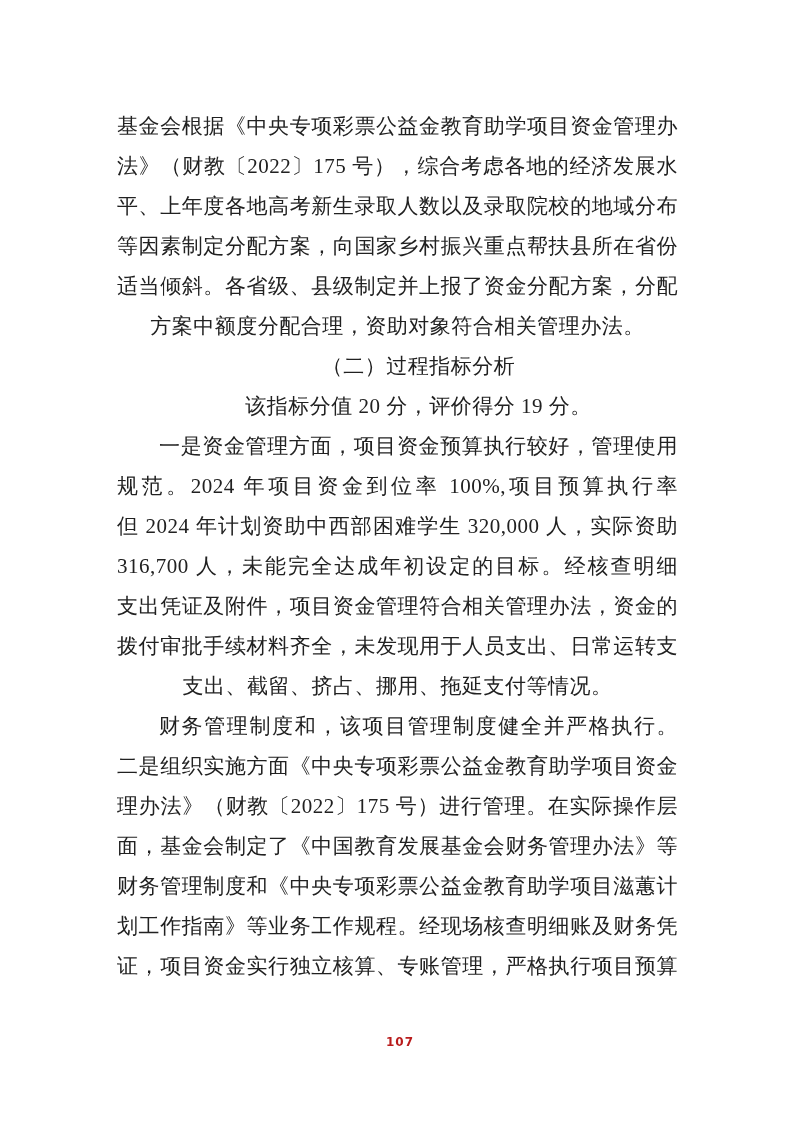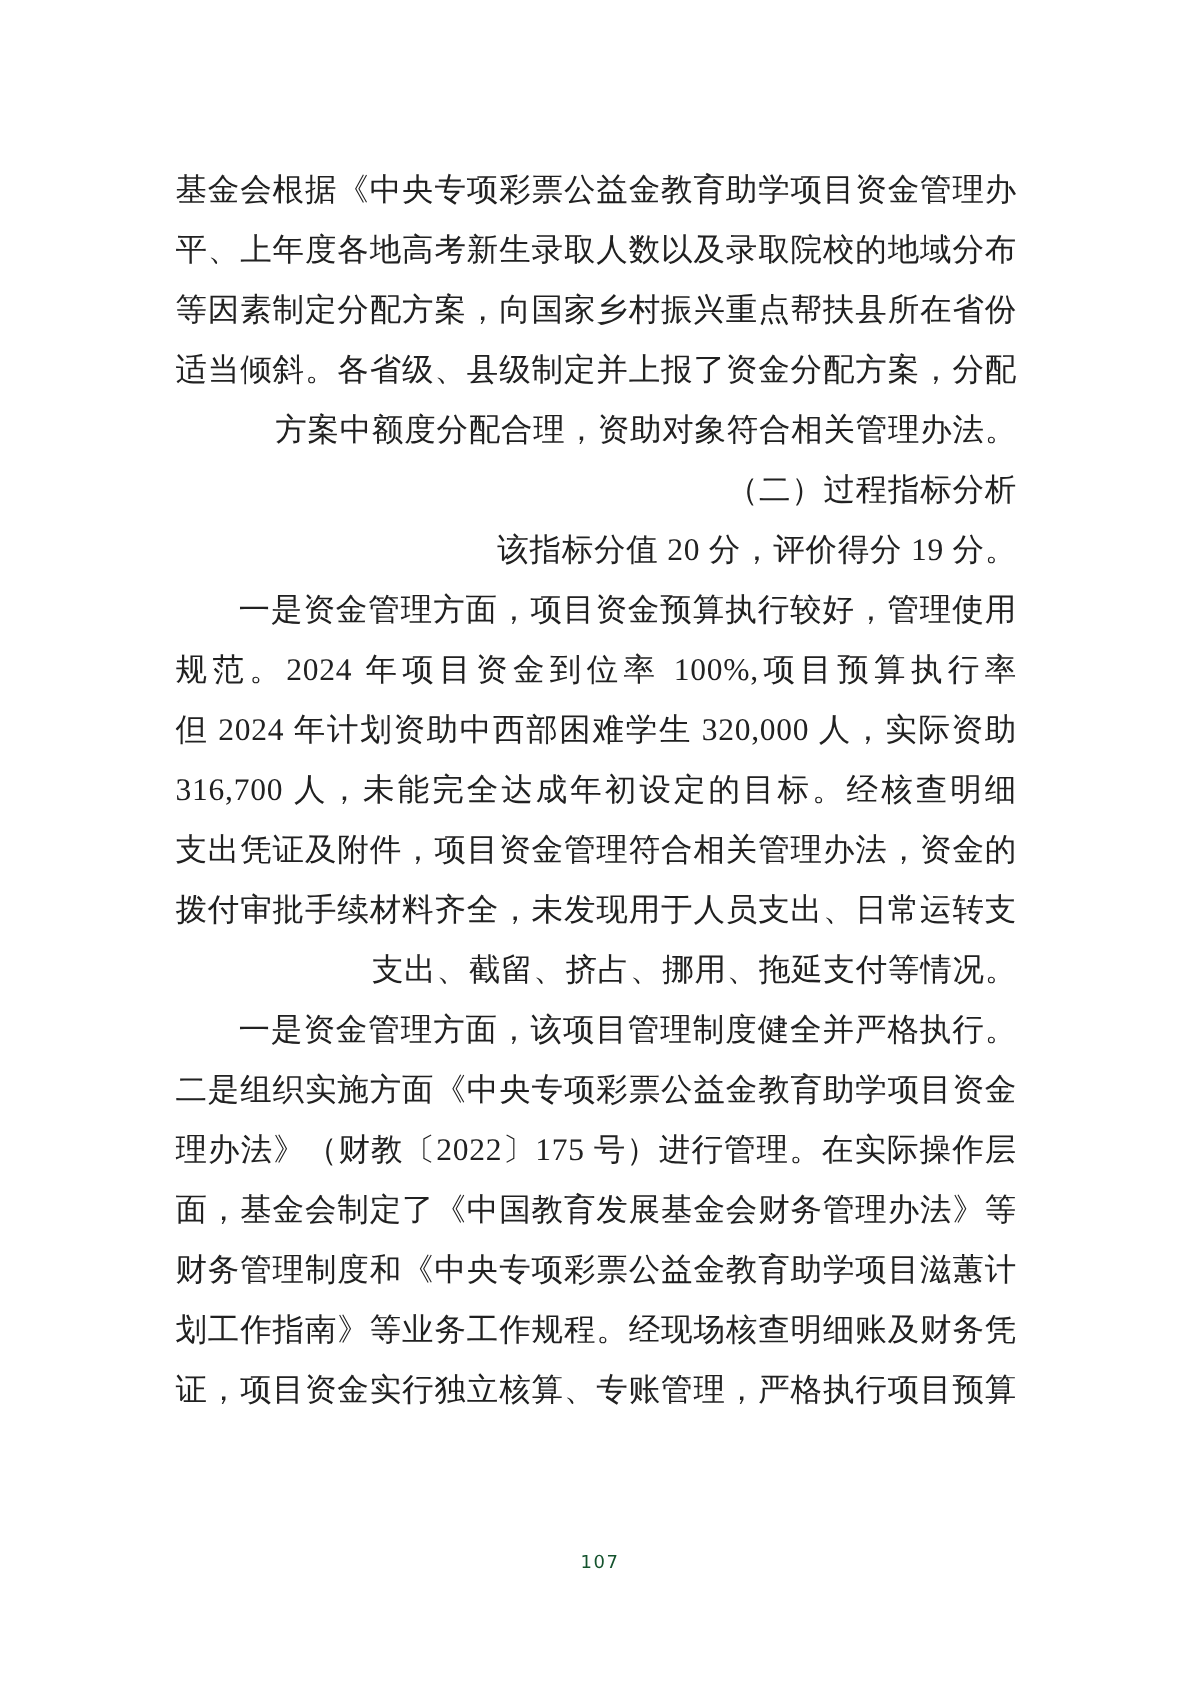--- a/index.html
+++ b/index.html
@@ -23,65 +23,66 @@
   }
   .line {
     margin: 0;
     padding: 0;
     height: 40px;
     line-height: 40px;
     font-size: 21px;
     color: #212121;
     letter-spacing: 0.5px;
     overflow: hidden;
-    text-align: right;
+    text-align: center;
   }
   .justify {
     text-align: justify;
     text-align-last: justify;
     text-justify: inter-character;
   }
   .indent {
     text-indent: 42px;
   }
   .footer {
     position: absolute;
     left: 0;
     top: 1032px;
     width: 800px;
     text-align: center;
   }
   .page-number {
     font-family: "DejaVu Sans", "Liberation Sans", sans-serif;
-    font-weight: normal;
+    font-weight: bold;
     font-size: 12px;
     letter-spacing: 1px;
-    color: #14532d;
+    color: #b91c1c;
   }
 </style>
 </head>
 <body>
 
 <div class="sheet">
   <main class="text-block">
     <p class="line justify">基金会根据《中央专项彩票公益金教育助学项目资金管理办</p>
+    <p class="line justify">法》（财教〔2022〕175 号），综合考虑各地的经济发展水</p>
     <p class="line justify">平、上年度各地高考新生录取人数以及录取院校的地域分布</p>
     <p class="line justify">等因素制定分配方案，向国家乡村振兴重点帮扶县所在省份</p>
     <p class="line justify">适当倾斜。各省级、县级制定并上报了资金分配方案，分配</p>
     <p class="line">方案中额度分配合理，资助对象符合相关管理办法。</p>
     <p class="line indent">（二）过程指标分析</p>
     <p class="line indent">该指标分值 20 分，评价得分 19 分。</p>
     <p class="line indent justify">一是资金管理方面，项目资金预算执行较好，管理使用</p>
     <p class="line justify">规范。2024 年项目资金到位率 100%,项目预算执行率 96.2%，</p>
     <p class="line justify">但 2024 年计划资助中西部困难学生 320,000 人，实际资助</p>
     <p class="line justify">316,700 人，未能完全达成年初设定的目标。经核查明细账、</p>
     <p class="line justify">支出凭证及附件，项目资金管理符合相关管理办法，资金的</p>
     <p class="line justify">拨付审批手续材料齐全，未发现用于人员支出、日常运转支</p>
     <p class="line">支出、截留、挤占、挪用、拖延支付等情况。</p>
-    <p class="line indent justify">一是资金管理方面，该项目管理制度健全并严格执行。</p>
+    <p class="line indent justify">财务管理制度和，该项目管理制度健全并严格执行。</p>
     <p class="line justify">二是组织实施方面《中央专项彩票公益金教育助学项目资金管</p>
     <p class="line justify">理办法》（财教〔2022〕175 号）进行管理。在实际操作层</p>
     <p class="line justify">面，基金会制定了《中国教育发展基金会财务管理办法》等</p>
     <p class="line justify">财务管理制度和《中央专项彩票公益金教育助学项目滋蕙计</p>
     <p class="line justify">划工作指南》等业务工作规程。经现场核查明细账及财务凭</p>
     <p class="line justify">证，项目资金实行独立核算、专账管理，严格执行项目预算</p>
   </main>
 
   <footer class="footer">
     <span class="page-number">107</span>

